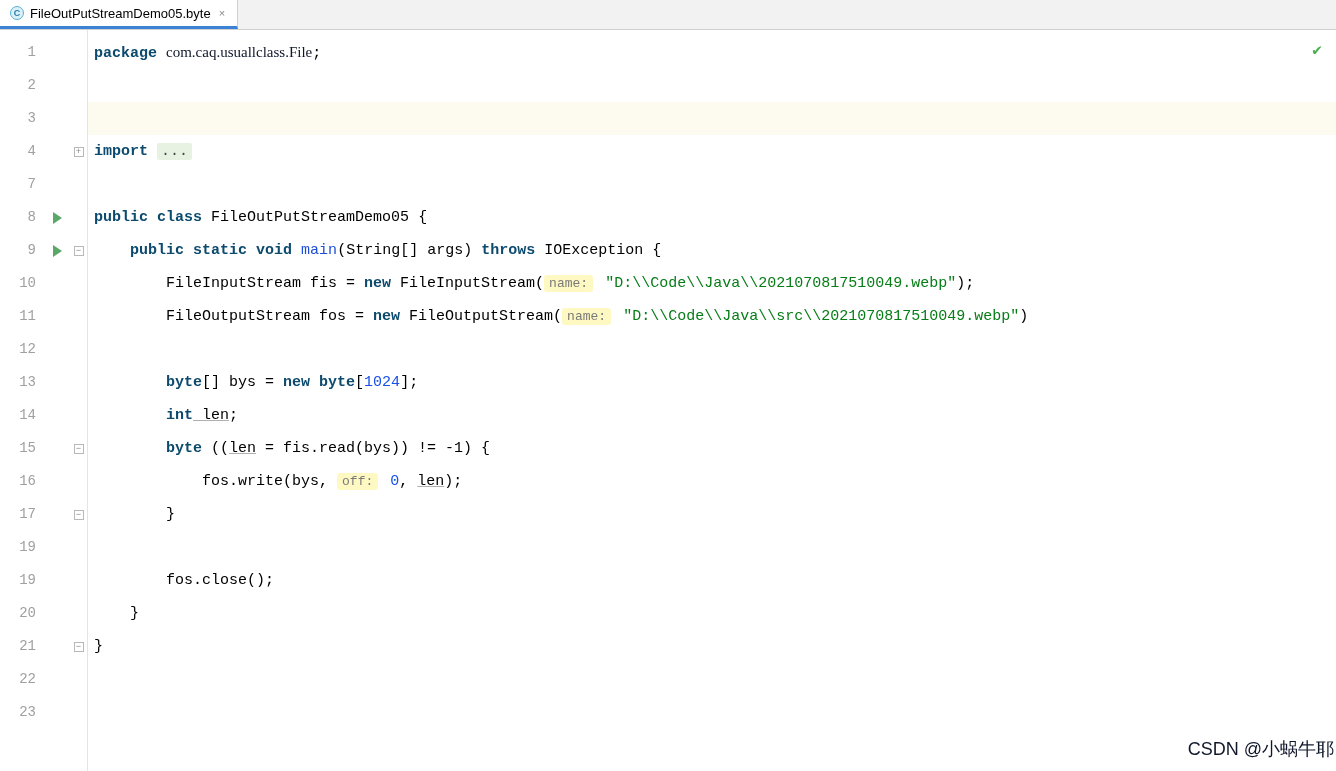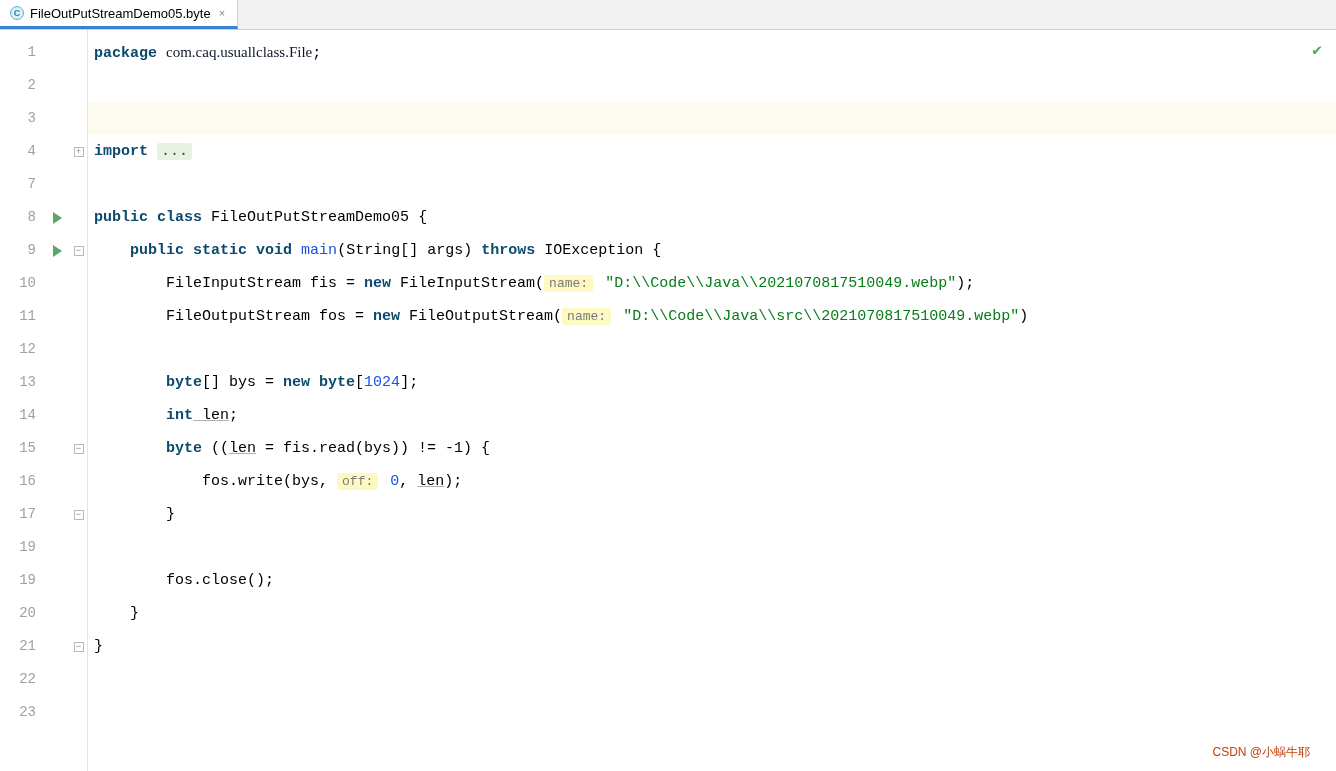--- a/index.html
+++ b/index.html
@@ -129,24 +129,24 @@
   position: absolute;
   top: 10px;
   right: 14px;
   color: #4caf50;
   font-size: 16px;
 }
 .underline { text-decoration: underline; text-decoration-color: #b0b0b0; text-align: center; }
 .watermark {
   position: absolute;
   bottom: 10px;
-  right: 26px;
-  color: #c2410c;
+  right: 2px;
+  color: #0f172a;
   font-family: "Segoe UI", Arial, sans-serif;
-  font-size: 12px;
+  font-size: 18px;
 }
 </style>
 </head>
 <body>
 
 <div class="tab-bar">
   <div class="tab">
     <span class="tab-icon">C</span>
     <span>FileOutPutStreamDemo05.byte</span>
     <span class="tab-close">×</span>

